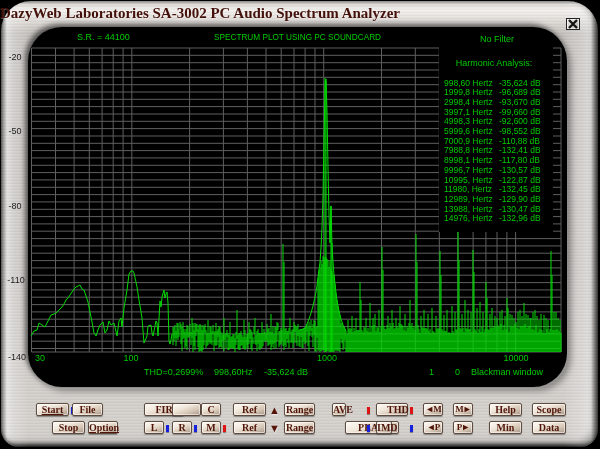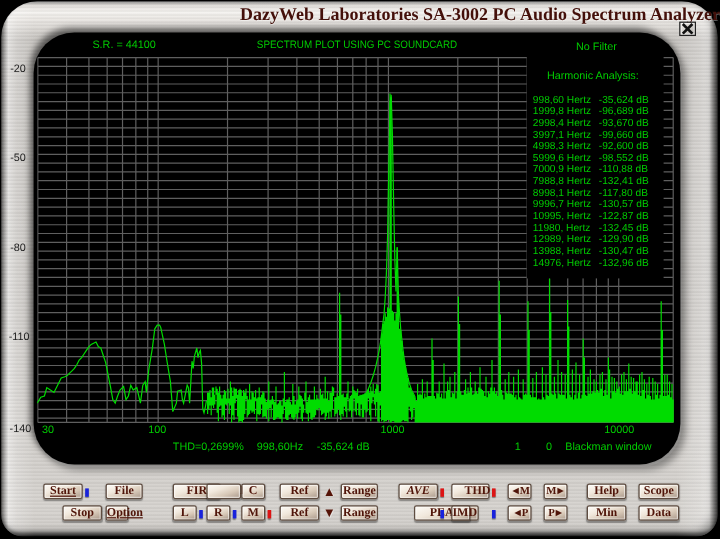--- a/index.html
+++ b/index.html
@@ -10,21 +10,21 @@
   background:
    repeating-linear-gradient(180deg, rgba(255,255,255,.05) 0 1px, rgba(0,0,0,.04) 2px 3px),
    linear-gradient(90deg, rgba(40,40,40,.55) 0, rgba(255,255,255,.5) 6px, rgba(255,255,255,.22) 13px, rgba(255,255,255,0) 28px, rgba(255,255,255,0) 562px, rgba(255,255,255,.25) 582px, rgba(255,255,255,.45) 590px, rgba(20,20,20,.62) 100%),
    linear-gradient(180deg,#8a8a8a 0,#dcd9d5 3px,#f5f3f0 9px,#e8e5e1 16px,#c6c3bf 32px,#cac7c3 60%,#d6d3cf 420px,#d2cfcb 440px,#8a8886 444px,#3a3a3a 446px);
   box-shadow: inset 0 -2px 3px rgba(0,0,0,.4), inset -4px -4px 7px rgba(0,0,0,.35);
 }
 .screenbg { position:absolute; left:28px; top:27px; width:539px; height:360px;
   border-radius:34px; background:#000;
   box-shadow: -3px -3px 5px rgba(0,0,0,.55), 4px 4px 6px rgba(0,0,0,.35), 1px 2px 0 rgba(255,255,255,.25);
 }
-.title { position:absolute; left:0; top:5px; width:600px; text-align:right;
+.title { position:absolute; left:0; top:5px; width:600px; text-align:left;
   font-family:"Liberation Serif",serif; font-weight:bold; font-size:15px;
   color:#44100a; text-shadow:0.5px 0.5px 0 rgba(255,255,255,.35); letter-spacing:0px; }
 svg.scr { position:absolute; left:0; top:0; }
 .close { position:absolute; left:566px; top:18px; width:14px; height:12px;
   background:linear-gradient(135deg,#efece8,#b5b2ae); border:1px solid #222;
   box-shadow:inset 0 0 0 1px rgba(255,255,255,.6); }
 .close svg { display:block; }
 .btn { position:absolute; height:13px; font-family:"Liberation Serif",serif;
   font-weight:bold; font-size:10px; line-height:12px; text-align:center;
   color:#50150a; background:linear-gradient(160deg,#fdfbf7 0%,#f1e8dc 35%,#d8c9b8 65%,#a9988a 100%);
@@ -113,36 +113,36 @@
   </g>
 </svg>
 <div class="close">
       <svg width="12" height="10" viewBox="0 0 12 10">
         <path d="M2 1 L10 9 M10 1 L2 9" stroke="#111" stroke-width="2.2"></path>
       </svg>
     </div>
 <div class="btn" style="left:36px;top:403px;width:33px;text-decoration:underline;">Start</div>
 <div class="ind" style="left:71px;top:407px;background:#1822dd;"></div>
 <div class="btn" style="left:36px;top:421px;width:33px;margin-left:16px;">Stop</div>
-<div class="btn" style="left:88px;top:403px;width:31px;">File</div>
-<div class="btn" style="left:88px;top:421px;width:19px;text-decoration:underline;">Option</div>
+<div class="btn" style="left:72px;top:403px;width:31px;">File</div>
+<div class="btn" style="left:88px;top:421px;width:30px;text-decoration:underline;">Option</div>
 <div class="btn" style="left:144px;top:403px;width:40px;">FIR</div>
 <div class="btn" style="left:144px;top:421px;width:20px;">L</div>
 <div class="ind" style="left:166px;top:425px;background:#1822dd;"></div>
 <div class="btn" style="left:172px;top:403px;width:20px;padding-left:27px;">IIR</div>
 <div class="btn" style="left:172px;top:421px;width:20px;">R</div>
 <div class="ind" style="left:194px;top:425px;background:#1822dd;"></div>
 <div class="btn" style="left:201px;top:403px;width:20px;">C</div>
 <div class="btn" style="left:201px;top:421px;width:20px;">M</div>
 <div class="ind" style="left:223px;top:425px;background:#dd1414;"></div>
 <div class="btn" style="left:233px;top:403px;width:33px;">Ref</div>
 <div class="btn" style="left:233px;top:421px;width:33px;">Ref</div>
 <div class="btn sm" style="left:284px;top:403px;width:31px;">Range</div>
 <div class="btn sm" style="left:284px;top:421px;width:31px;">Range</div>
-<div class="btn" style="left:332px;top:403px;width:33px;font-style:italic;">AVE</div>
+<div class="btn" style="left:332px;top:403px;width:14px;">AVE</div>
 <div class="ind" style="left:367px;top:407px;background:#dd1414;"></div>
 <div class="btn sm" style="left:345px;top:421px;width:54px;">PEAK</div>
 <div class="ind" style="left:367px;top:425px;background:#1822dd;"></div>
 <div class="btn" style="left:376px;top:403px;width:32px;padding-left:10px;">THD</div>
 <div class="ind" style="left:410px;top:407px;background:#dd1414;"></div>
 <div class="btn" style="left:376px;top:421px;width:16px;">IMD</div>
 <div class="ind" style="left:410px;top:425px;background:#1822dd;"></div>
 <div class="btn ar" style="left:423px;top:403px;width:20px;">◄M</div>
 <div class="btn ar" style="left:423px;top:421px;width:20px;">◄P</div>
 <div class="btn ar" style="left:453px;top:403px;width:20px;">M►</div>

